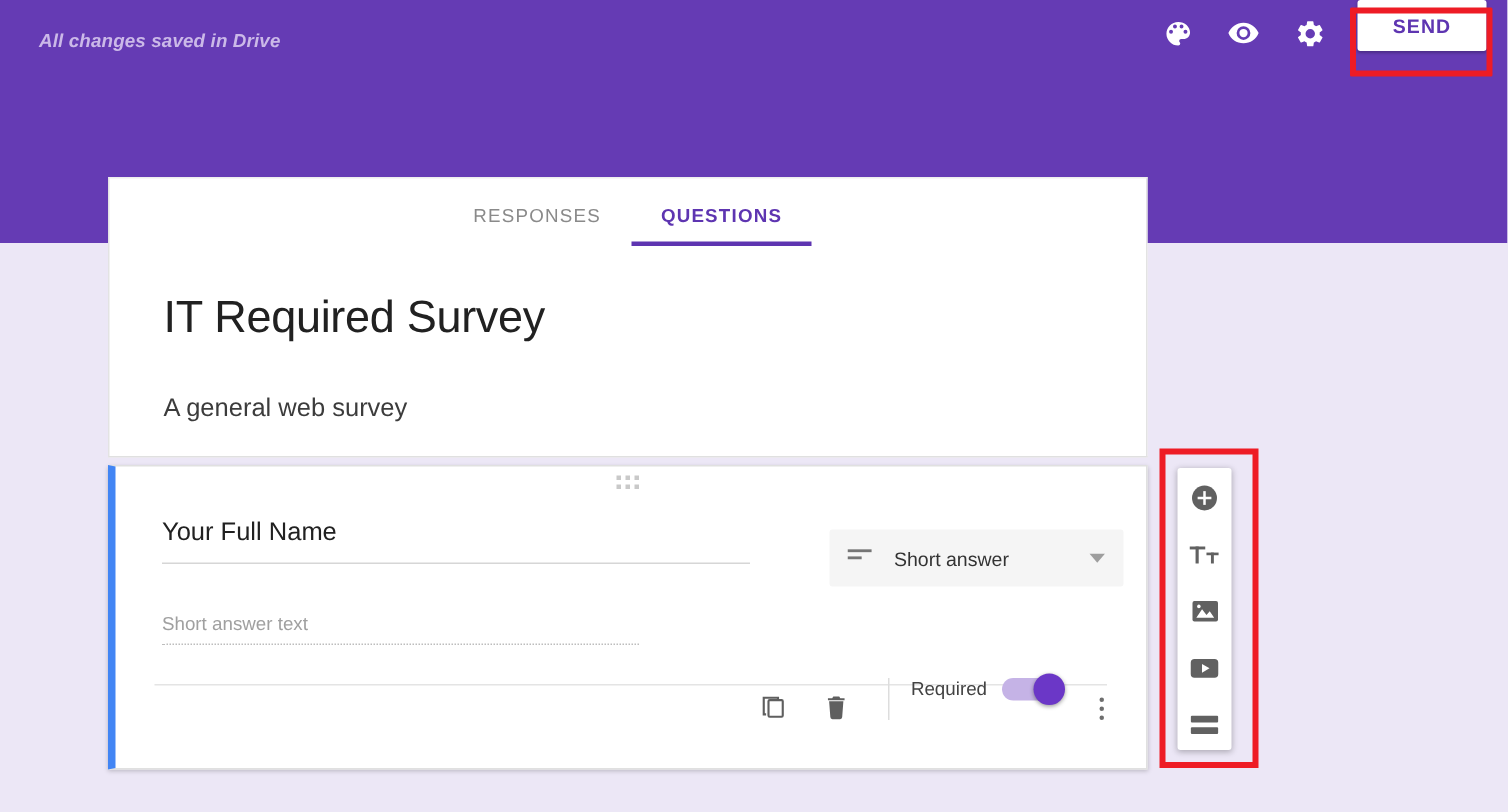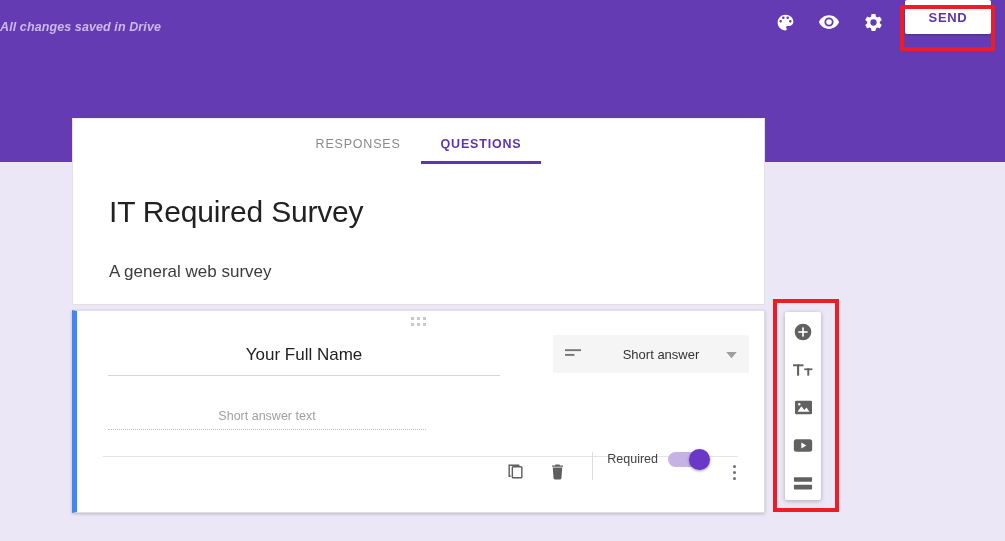--- a/index.html
+++ b/index.html
@@ -23,21 +23,21 @@
   .header-band {
     position: absolute;
     left: 0; top: 0;
     width: 1005px;
     height: 162px;
     background: #653BB4;
   }
 
   .save-status {
     position: absolute;
-    left: 0; top: 20px;
+    left: 26px; top: 20px;
     font-size: 12.5px;
     font-style: italic;
     font-weight: bold;
     color: #CBB9E8;
     letter-spacing: 0.1px;
     white-space: nowrap;
     text-align: right;
   }
 
   .header-actions {
@@ -194,21 +194,20 @@
     display: block;
     width: 3px; height: 3px;
     background: #c9c9c9;
   }
 
   .q-body {
     position: relative;
     padding: 34px 24px 0 31px;
     display: flex;
     align-items: flex-start;
-    text-align: center;
   }
 
   .q-left { width: 392px; }
 
   .q-title-input {
     display: block;
     width: 392px;
     font-size: 17px;
     color: #212121;
     padding-bottom: 10px;
@@ -223,21 +222,21 @@
     font-size: 12.5px;
     color: #a0a0a0;
     padding-bottom: 6px;
     border-bottom: 1px dotted #bdbdbd;
     font-family: "Liberation Sans", sans-serif;
   }
 
   .type-select {
     position: absolute;
     left: 476px;
-    top: 24px;
+    top: 42px;
     width: 196px;
     height: 38px;
     background: #f5f5f5;
     border-radius: 2px;
     display: flex;
     align-items: center;
     padding: 0 12px;
     cursor: pointer;
   }
   .type-select .ts-label {

